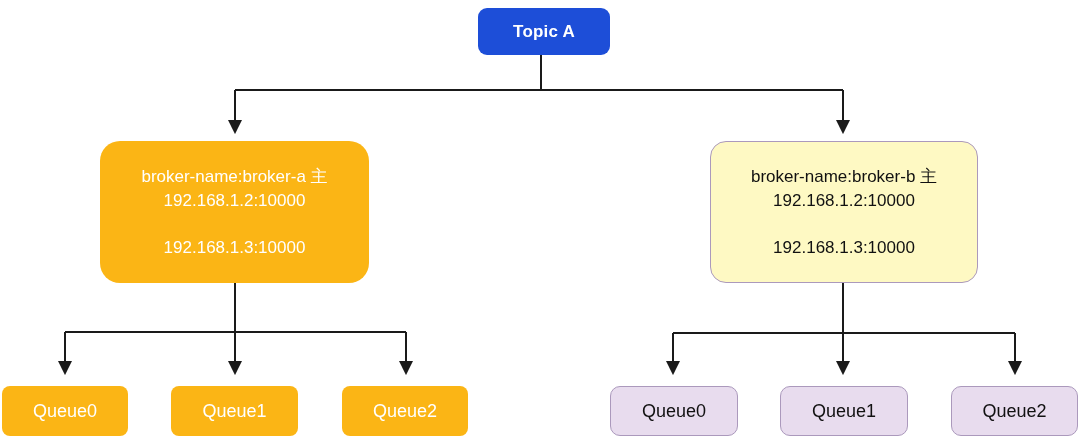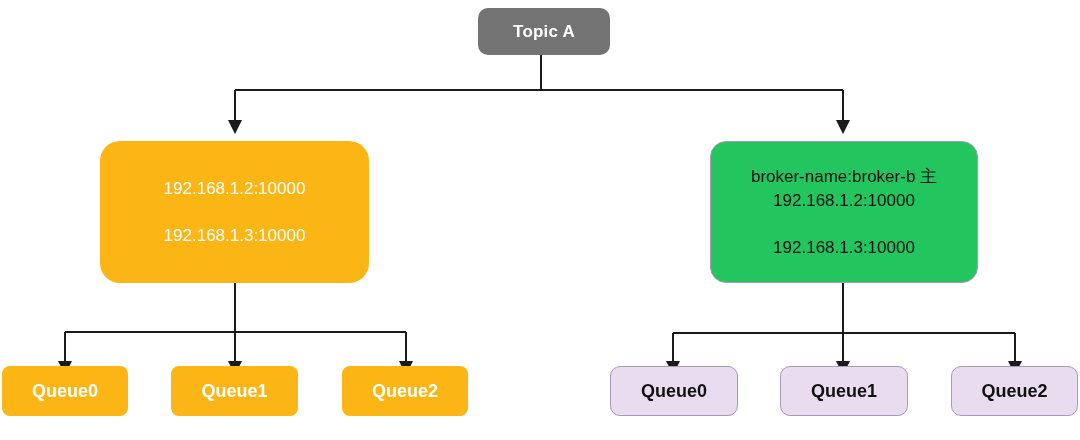--- a/index.html
+++ b/index.html
@@ -56,24 +56,23 @@
   }
   .broker-b-node {
     left: 710px;
     width: 268px;
     border-radius: 16px;
     border-style: solid;
     border-width: 1.5px;
   }
   .broker-gap { height: 23px; }
   .queue-node {
-    top: 366px;
+    top: 386px;
     height: 50px;
     font-size: 18px;
-    font-weight: bold;
   }
   .queue-a { border-radius: 8px; }
   .queue-b { border-radius: 10px; border-style: solid; border-width: 1.5px; }
   .qa0 { left: 2px;   width: 126px; }
   .qa1 { left: 171px; width: 127px; }
   .qa2 { left: 342px; width: 126px; }
   .qb0 { left: 610px; width: 128px; }
   .qb1 { left: 780px; width: 128px; }
   .qb2 { left: 951px; width: 127px; }
 </style>
@@ -97,33 +96,34 @@
     <path class="edge" d="M65 332 V373" marker-end="url(#arrow)"></path>
     <path class="edge" d="M235 332 V373" marker-end="url(#arrow)"></path>
     <path class="edge" d="M406 332 V373" marker-end="url(#arrow)"></path>
 
     <path class="edge" d="M843 283 V333 M673 333 H1015"></path>
     <path class="edge" d="M673 333 V373" marker-end="url(#arrow)"></path>
     <path class="edge" d="M843 333 V373" marker-end="url(#arrow)"></path>
     <path class="edge" d="M1015 333 V373" marker-end="url(#arrow)"></path>
   </svg>
 
-  <div class="node topic-node" style="background-color: #737373; color: rgb(255, 255, 255);">
+  <div class="node topic-node" style="background-color: #1d4ed8; color: rgb(255, 255, 255); border-radius: 9px;">
     <span>Topic A</span>
   </div>
 
   <div class="node broker-node broker-a-node" style="background-color: rgb(251, 181, 21); color: rgb(255, 255, 255);">
     <div>
+      <div>broker-name:broker-a 主</div>
       <div>192.168.1.2:10000</div>
       <div class="broker-gap"></div>
       <div>192.168.1.3:10000</div>
     </div>
   </div>
 
-  <div class="node broker-node broker-b-node" style="background-color: #22c55e; color: rgb(17, 17, 17); border-color: rgb(171, 153, 188);">
+  <div class="node broker-node broker-b-node" style="background-color: #fef9c3; color: rgb(17, 17, 17); border-color: rgb(171, 153, 188);">
     <div>
       <div>broker-name:broker-b 主</div>
       <div>192.168.1.2:10000</div>
       <div class="broker-gap"></div>
       <div>192.168.1.3:10000</div>
     </div>
   </div>
 
   <div class="node queue-node queue-a qa0" style="background-color: rgb(251, 181, 21); color: rgb(255, 255, 255);">
     <span>Queue0</span>

